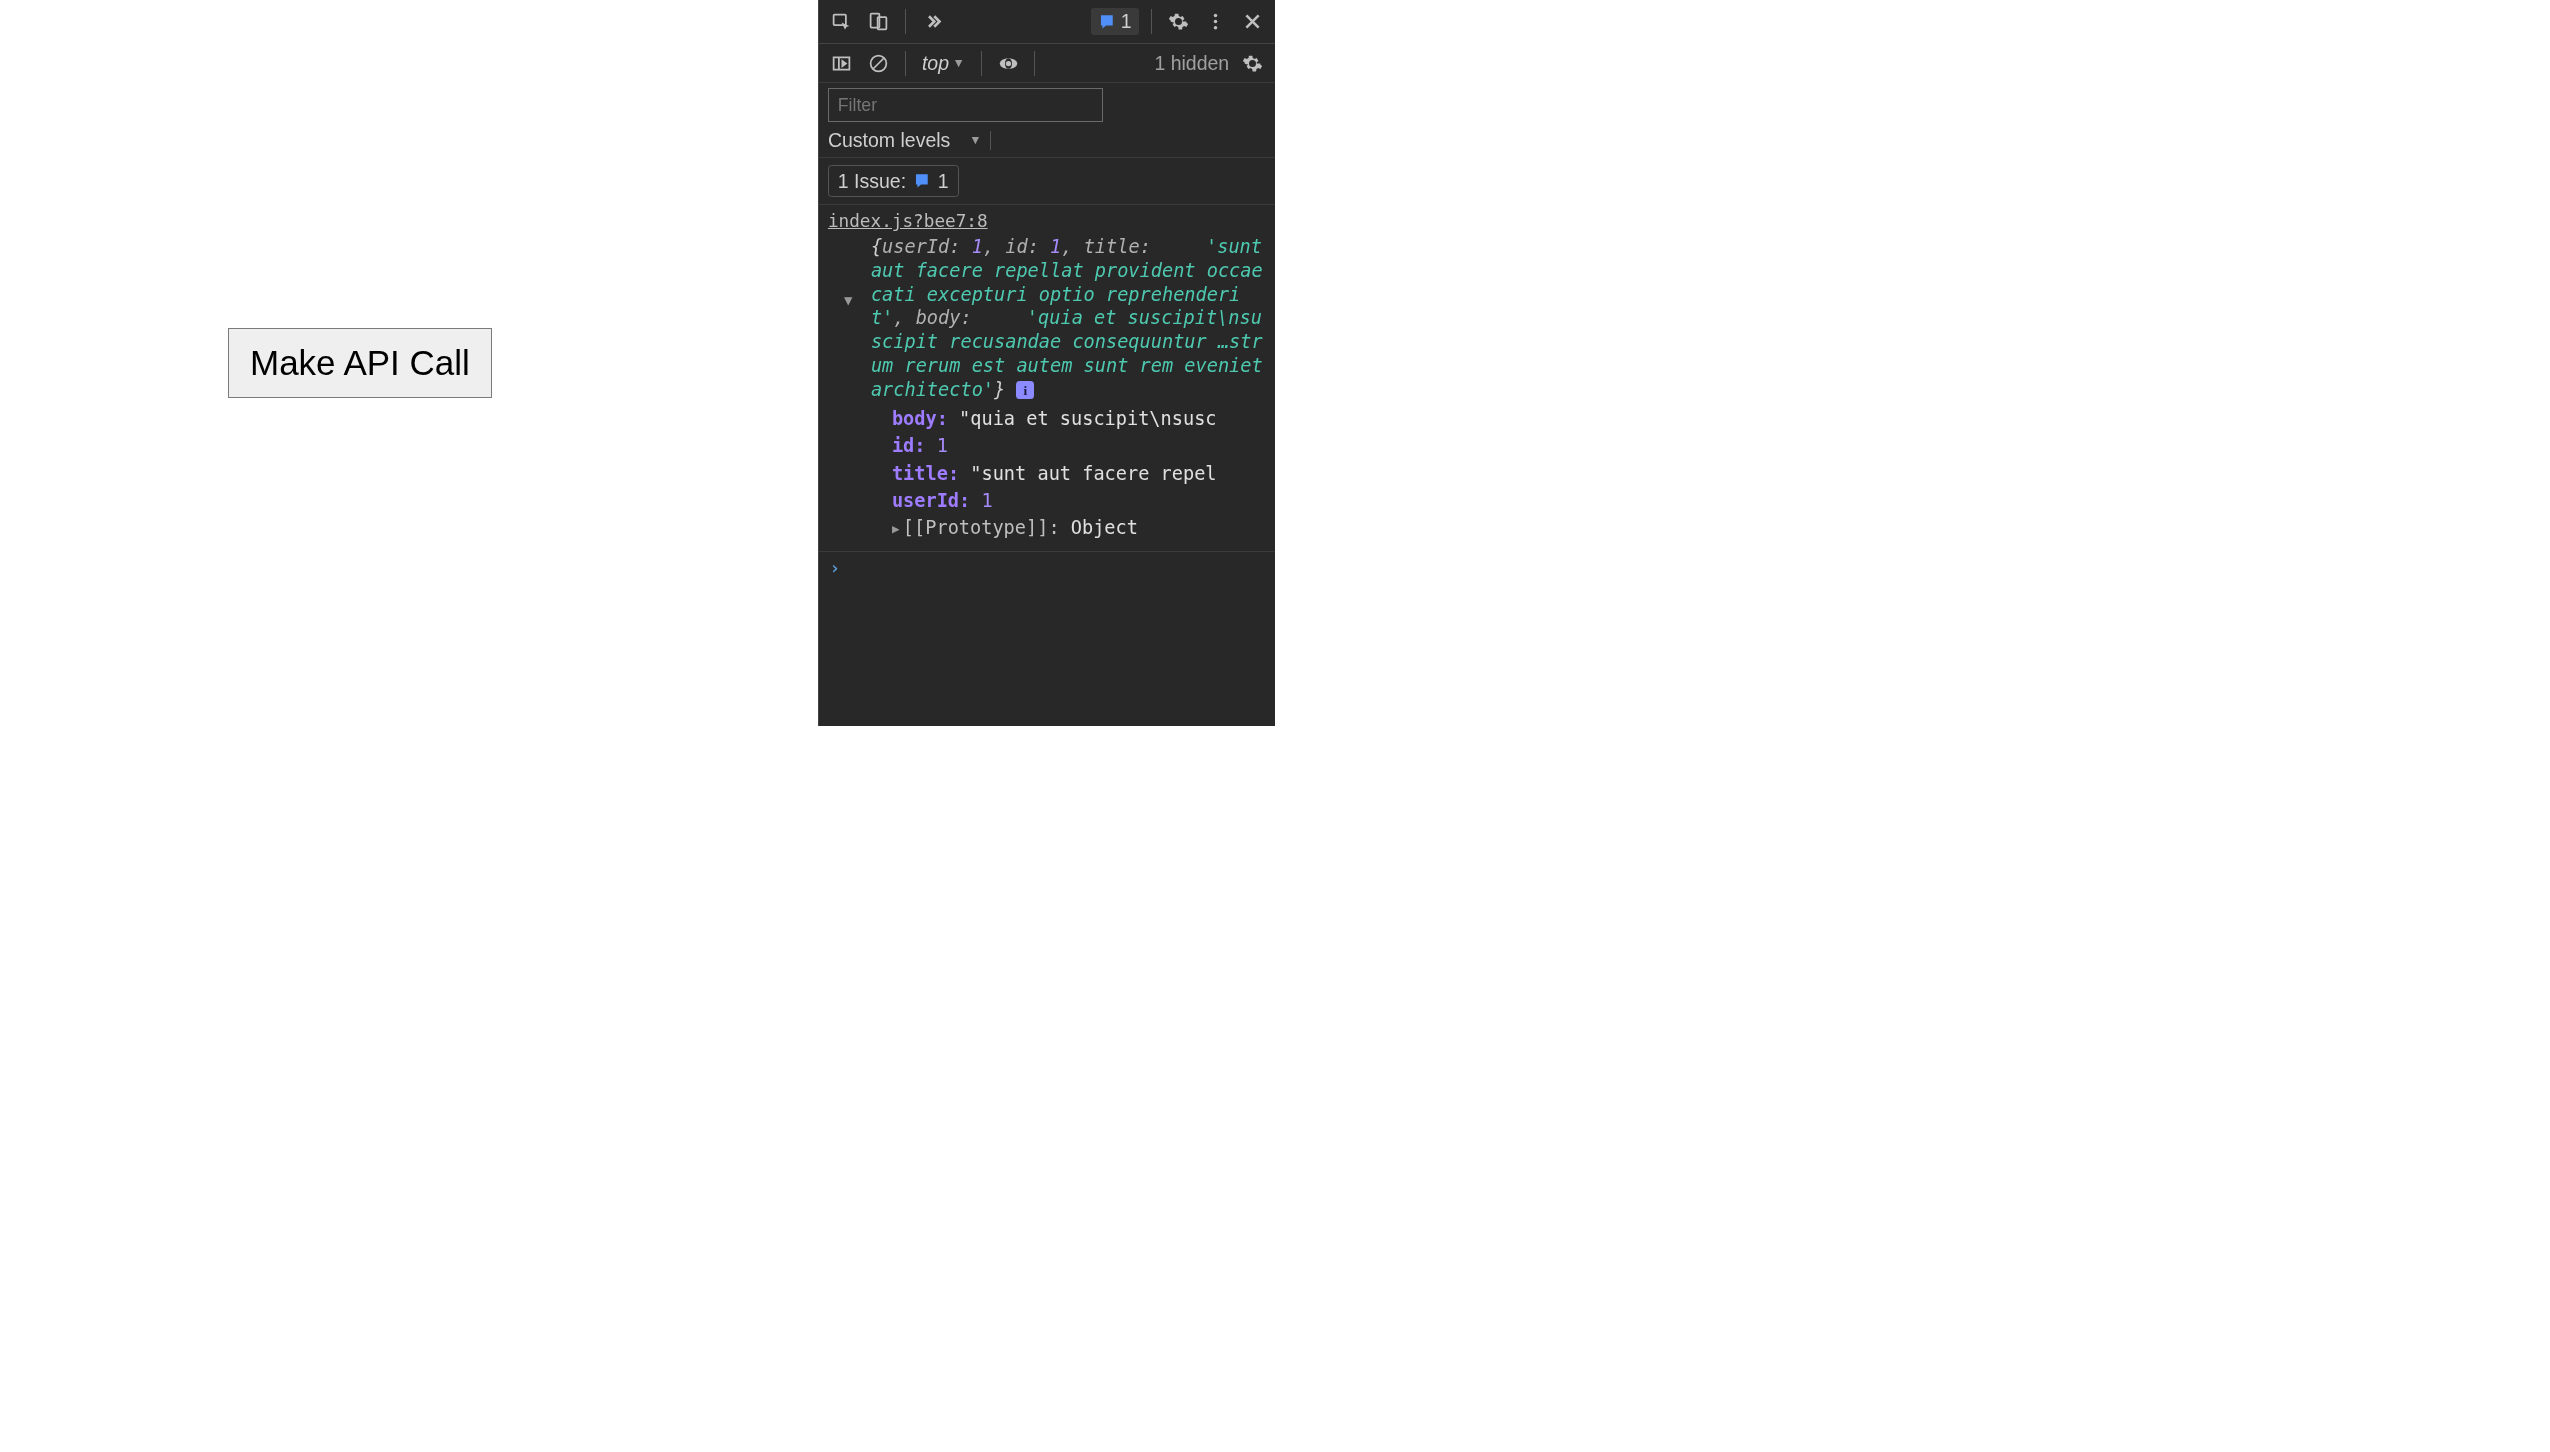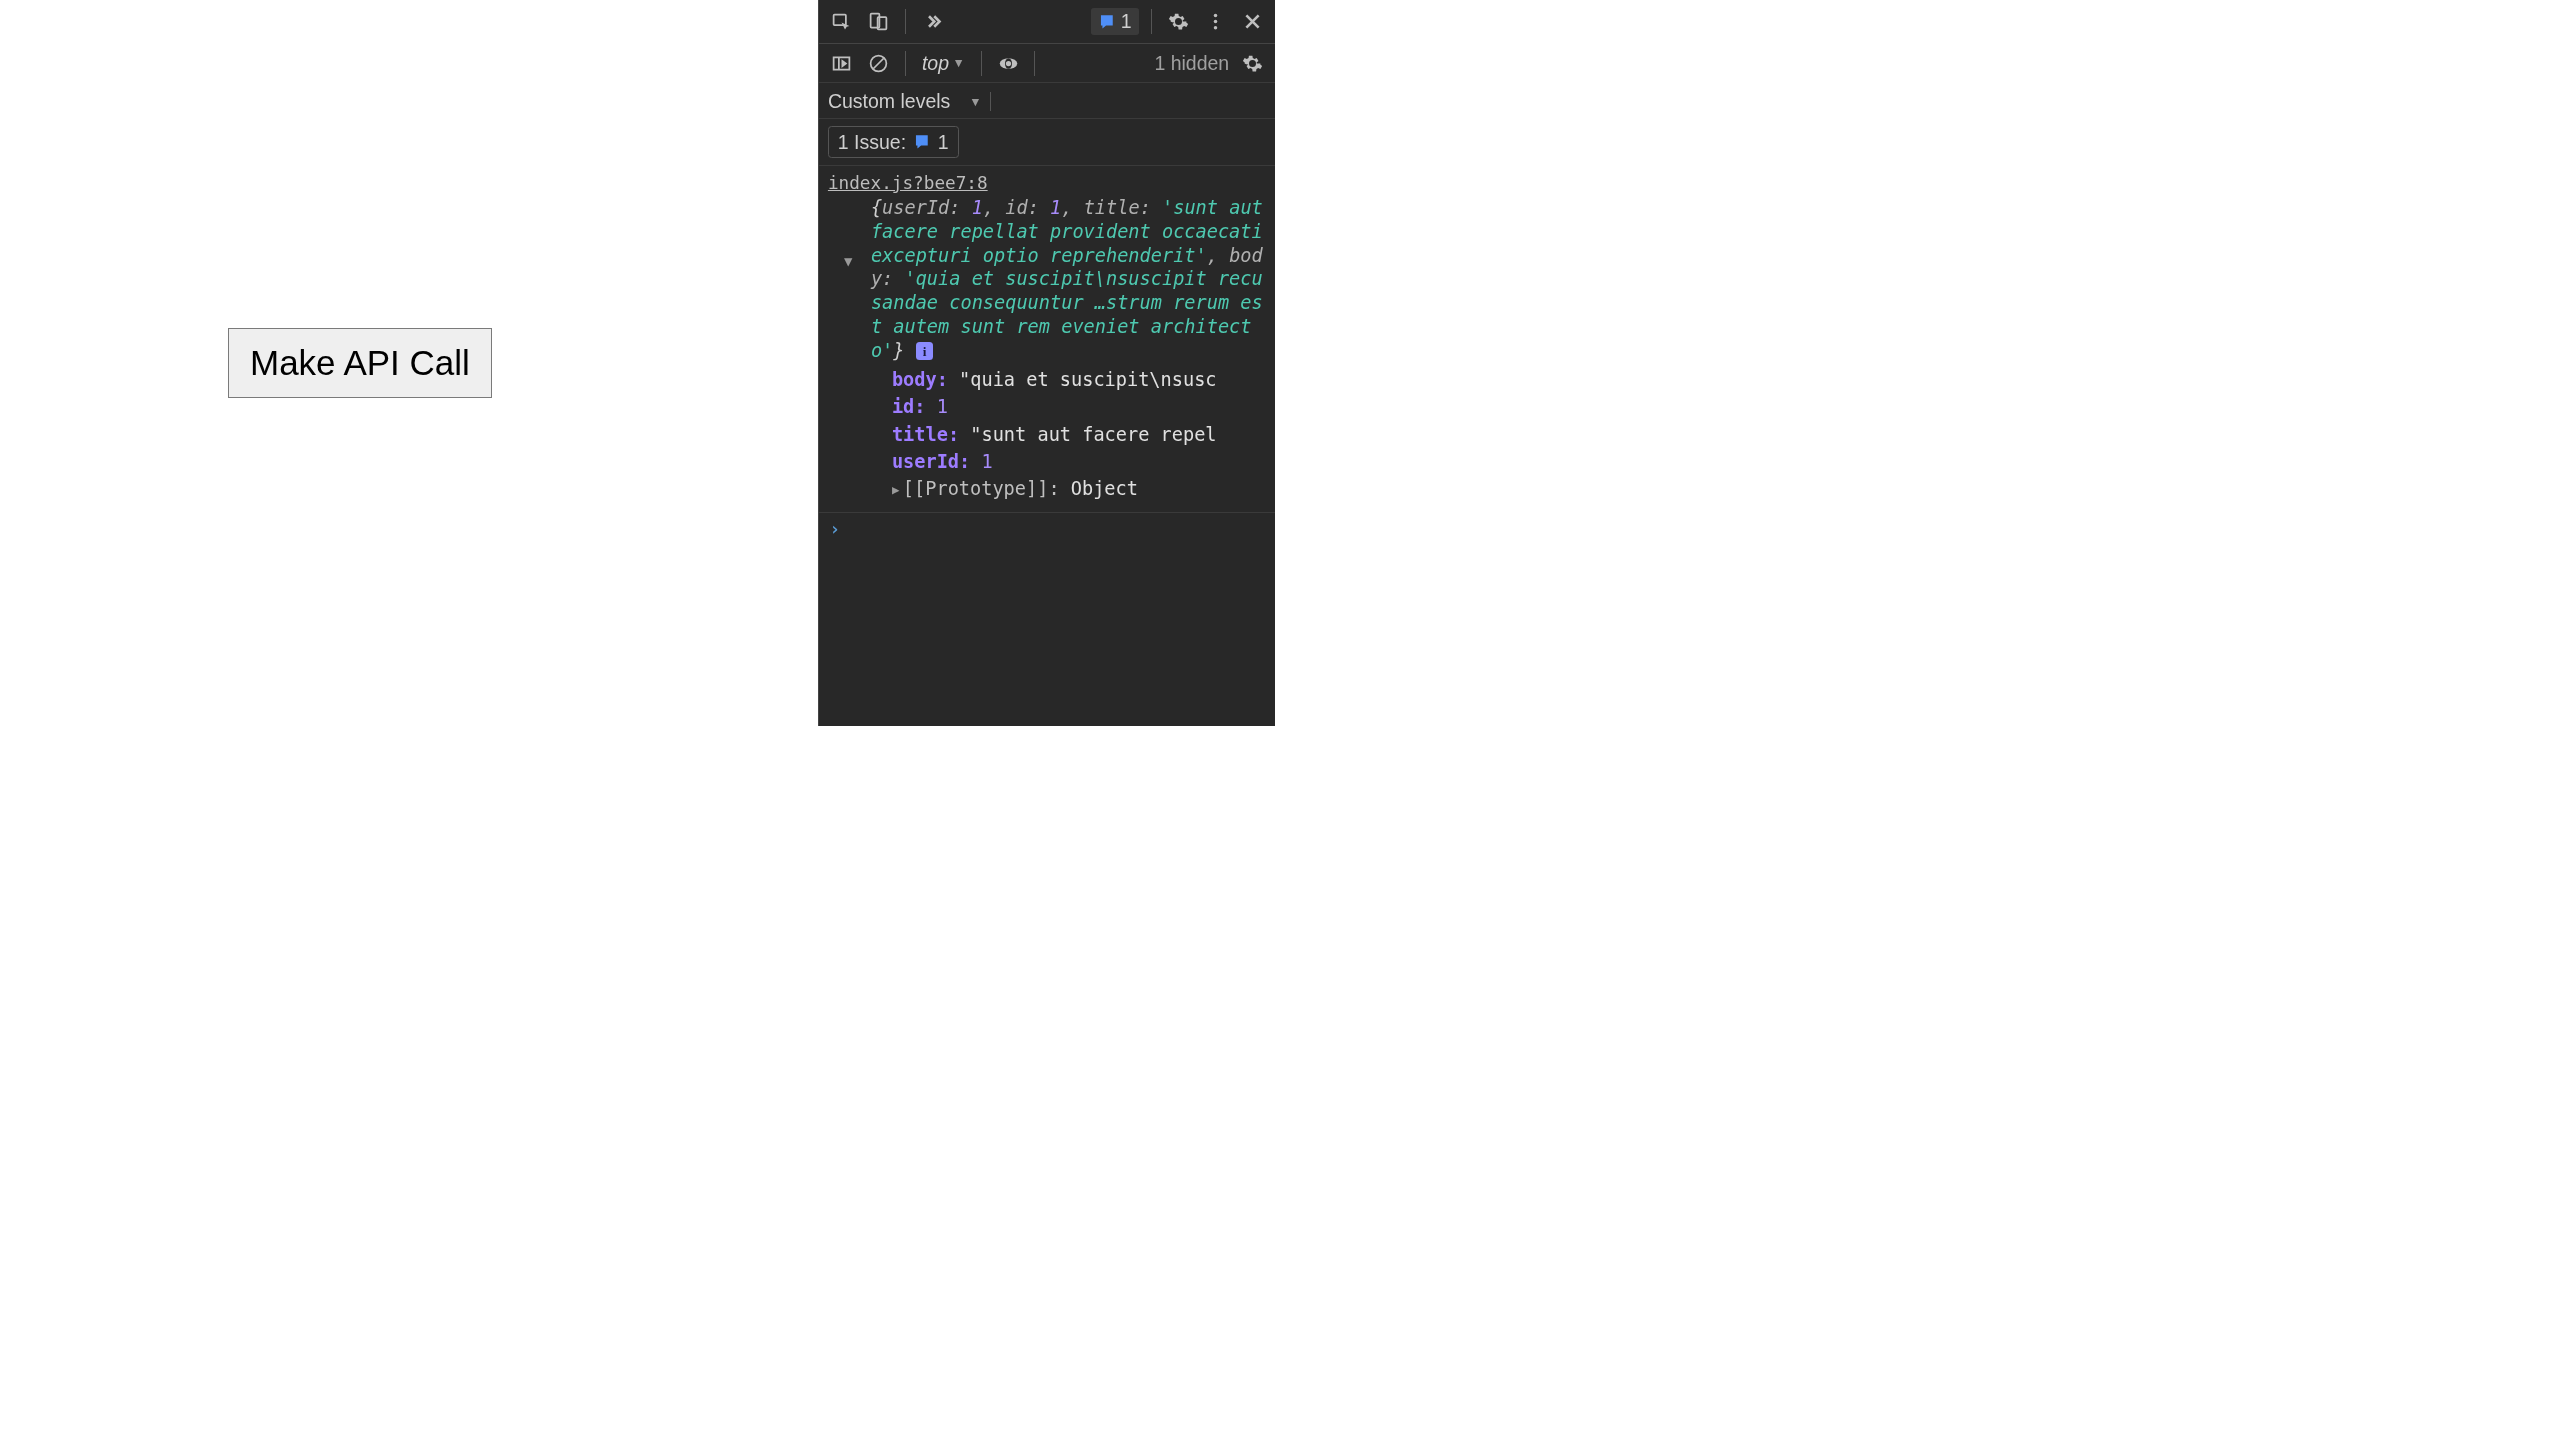--- a/index.html
+++ b/index.html
@@ -147,21 +147,21 @@
   }
   .disclosure {
     position: absolute;
     left: 25px;
     top: 87px;
     color: #9a9a9a;
     font-size: 14px;
   }
   .k { color: #b0b0b0; }
   .n { color: #a78bfa; }
-  .s { color: #4ec9b0; }
+  .s { color: #4ec9b0; margin-left: 44px; }
   .brace { color: #cfcfcf; font-style: italic; }
   .info-badge {
     display: inline-flex;
     width: 17.7px; height: 17.7px;
     background: #8b8bff;
     color: #1a1a3a;
     border-radius: 3.5px;
     align-items: center; justify-content: center;
     font-style: normal;
     font-size: 13.3px;
@@ -277,20 +277,23 @@
     <div class="vsep"></div>
     <div class="spacer"></div>
     <span class="hidden-text">1 hidden</span>
     <div class="icon-btn">
       <svg viewBox="0 0 24 24" fill="currentColor">
           <path d="M12 8a4 4 0 100 8 4 4 0 000-8zm9 4a7 7 0 01-.1 1.2l2.1 1.6-2 3.4-2.5-1a7 7 0 01-2 1.2l-.4 2.6h-4l-.4-2.6a7 7 0 01-2-1.2l-2.5 1-2-3.4 2.1-1.6A7 7 0 013 12a7 7 0 01.1-1.2L1 9.2l2-3.4 2.5 1a7 7 0 012-1.2L7.9 3h4l.4 2.6a7 7 0 012 1.2l2.5-1 2 3.4-2.1 1.6c.1.4.1.8.1 1.2z"></path>
         </svg>
     </div>
   </div>
 
+  <div class="filter-row">
+    <input class="filter-input" placeholder="Filter" style="">
+  </div>
 
   <div class="levels-row">
     <div style="display:flex;align-items:center;gap:19px;">
       <span>Custom levels</span>
       <span class="caret-down">▼</span>
     </div>
     <div class="vsep"></div>
   </div>
 
   <div class="issues-row">

